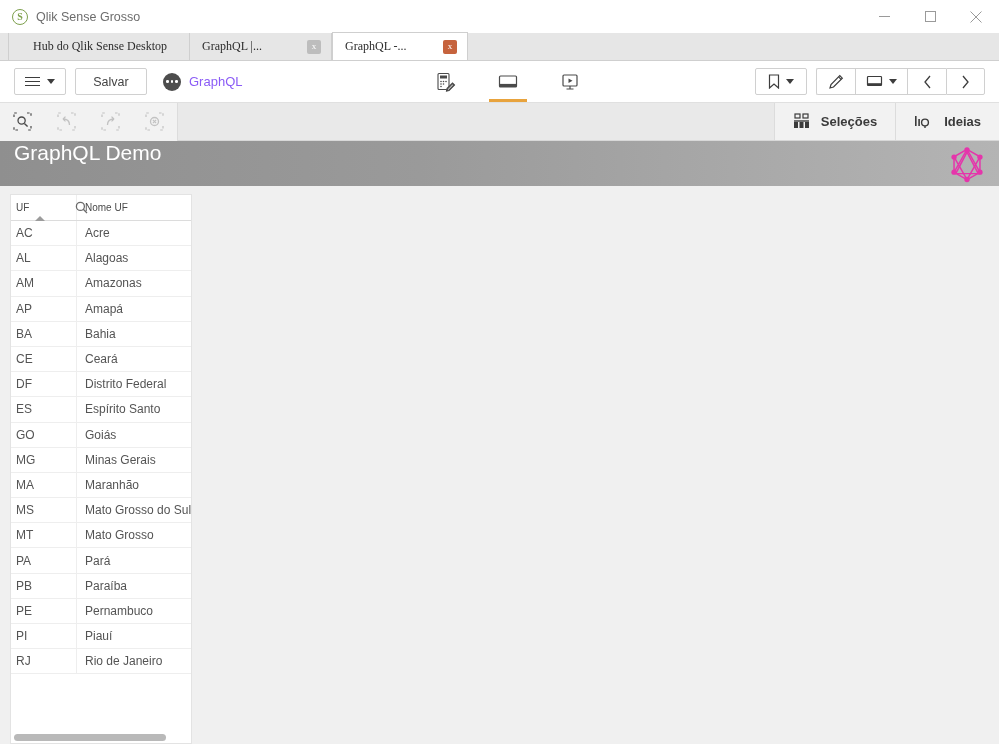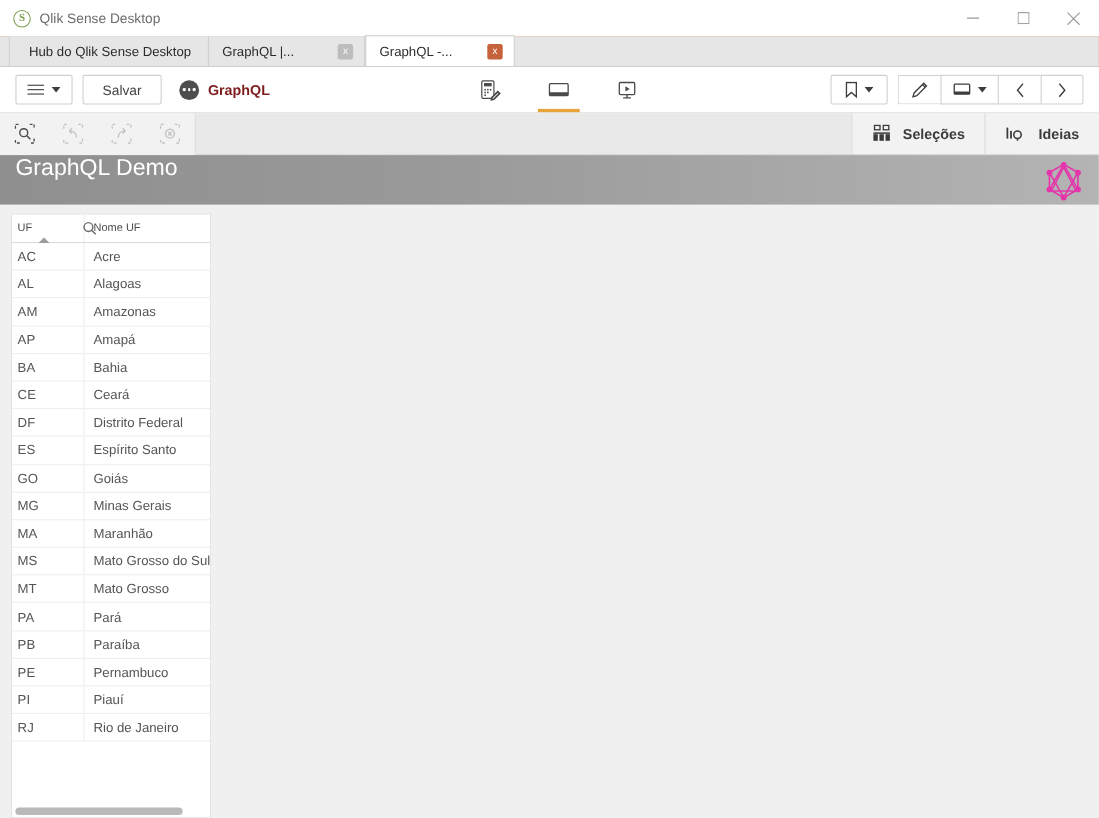--- a/index.html
+++ b/index.html
@@ -41,25 +41,26 @@
   .win-btn {
     width: 46px; height: 33px;
     display: flex; align-items: center; justify-content: center;
     color: #9a9a9a;
   }
   .win-btn svg { display: block; }
 
   
   .tabstrip {
     height: 28px;
-    background: #f97316;
+    background: #4c1d95;
     display: flex;
     align-items: flex-end;
     position: relative;
     border-bottom: 1px solid #cfcfcf;
+    font-family: Liberation Serif, serif;
   }
   .tabstrip::before {
     content: "";
     position: absolute; left: 0; right: 0; bottom: 0; top: 0;
     background: #e6e6e6;
     z-index: 0;
   }
   .tab {
     position: relative;
     z-index: 1;
@@ -130,21 +131,21 @@
     display: flex; align-items: center; gap: 8px;
     margin-left: 16px;
   }
   .app-chip-dot {
     width: 18px; height: 18px; border-radius: 50%;
     background: #4d4d4d;
     display: flex; align-items: center; justify-content: center;
     gap: 2px;
   }
   .app-chip-dot i { width: 2.6px; height: 2.6px; border-radius: 50%; background: #fff; }
-  .app-chip-name { font-size: 13px; color: #7f1d1d; font-weight: bold; }
+  .app-chip-name { font-size: 13px; color: #8b5cf6; font-weight: normal; }
 
   .center-icons {
     position: absolute;
     left: 415px;
     top: 0; bottom: 0;
     display: flex;
     align-items: stretch;
   }
   .center-icon {
     width: 62px;
@@ -317,21 +318,21 @@
     height: 7px;
     background: #b9b9b9;
     border-radius: 4px;
   }
 </style>
 </head>
 <body>
 
 <div class="titlebar">
   <div class="app-icon">S</div>
-  <div class="app-title">Qlik Sense Desktop</div>
+  <div class="app-title">Qlik Sense Grosso</div>
   <div class="win-controls">
     <div class="win-btn">
       <svg width="11" height="11" viewBox="0 0 11 11">
           <line x1="0" y1="5.5" x2="11" y2="5.5" stroke="#9a9a9a" stroke-width="1"></line>
         </svg>
     </div>
     <div class="win-btn">
       <svg width="11" height="11" viewBox="0 0 11 11">
           <rect x="0.5" y="0.5" width="10" height="10" fill="none" stroke="#9a9a9a" stroke-width="1"></rect>
         </svg>

